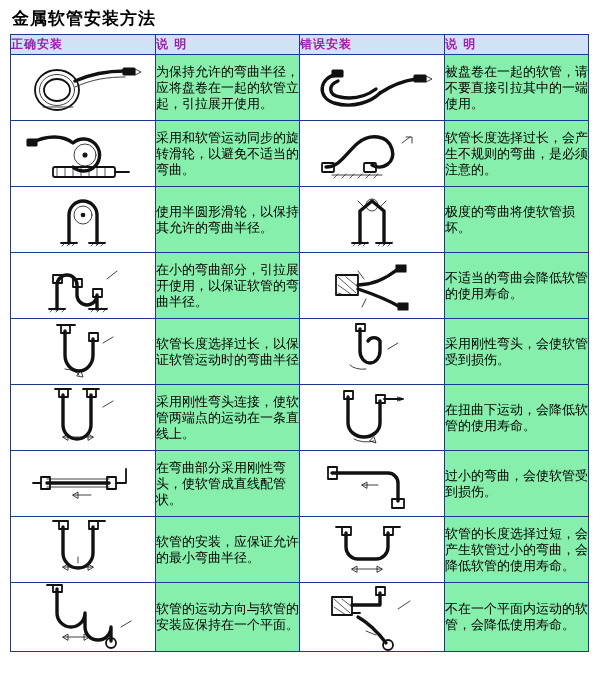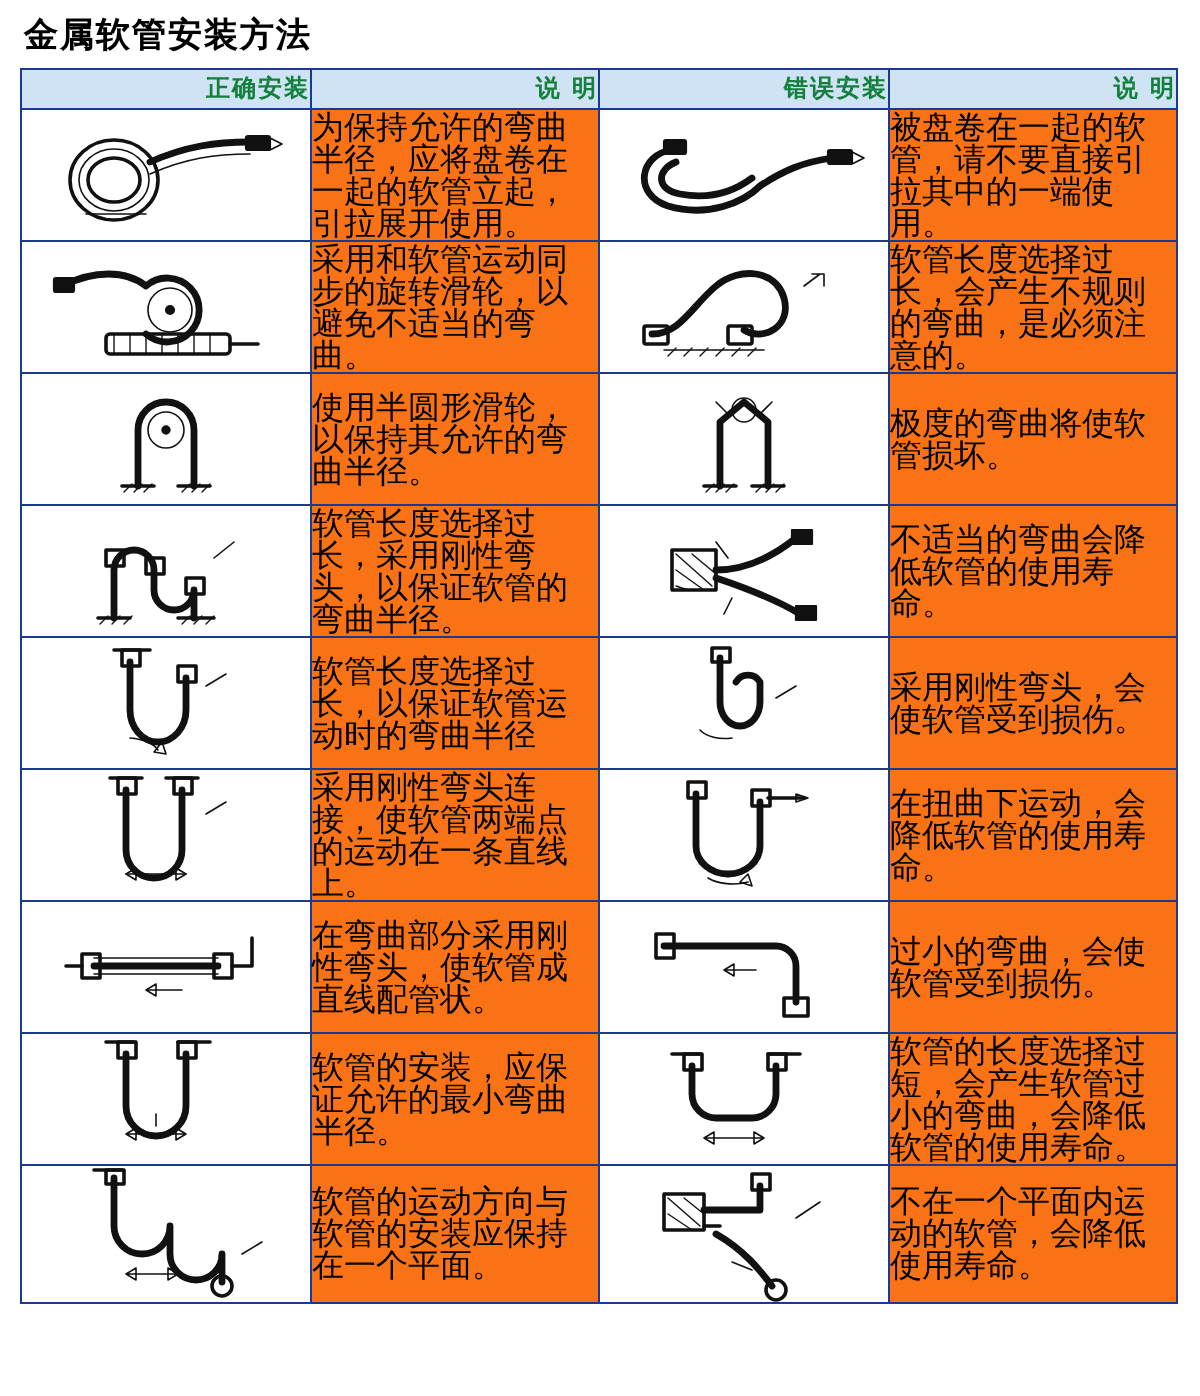--- a/index.html
+++ b/index.html
@@ -34,38 +34,38 @@
     table-layout: fixed;
     border: 1px solid #1a3a8f;
   }
   table.tbl td, table.tbl th {
     border: 1px solid #1a3a8f;
     padding: 0;
     vertical-align: middle;
   }
   thead th {
     background: #cfe3f5;
-    color: #15803d;
+    color: #a21caf;
     font-size: 12px;
     font-weight: bold;
     height: 19px;
-    text-align: right;
+    text-align: left;
     letter-spacing: 1px;
   }
   col.c-img { width: 145px; }
   col.c-txt { width: 144px; }
 
   td.imgcell {
     background: #ffffff;
     text-align: center;
     height: 65px;
   }
   td.txtcell {
-    background: #f97316;
-    font-size: 16px;
+    background: #86efac;
+    font-size: 13px;
     line-height: 16px;
     padding: 3px 6px;
     color: #000;
     text-align: left;
   }
   .sketch {
     display: block;
     margin: 0 auto;
   }
   
@@ -188,21 +188,21 @@
           <svg class="sketch" width="140" height="62" viewBox="0 0 140 62">
             <path class="hose" d="M44 54 L44 30 A 10 10 0 0 1 64 30 L64 40 A 10 10 0 0 0 84 40 L84 54"></path>
             <rect class="med" x="40" y="20" width="9" height="8"></rect>
             <rect class="med" x="60" y="24" width="9" height="8"></rect>
             <rect class="med" x="80" y="34" width="9" height="8"></rect>
             <path class="med" d="M36 54 h16 M76 54 h18"></path>
             <path class="hatch" d="M37 57 l4 -4 M43 57 l4 -4 M49 57 l4 -4 M78 57 l4 -4 M84 57 l4 -4 M90 57 l4 -4"></path>
             <path class="thin" d="M94 24 l10 -8"></path>
           </svg>
         </td>
-        <td class="txtcell">软管长度选择过长，采用刚性弯头，以保证软管的弯曲半径。</td>
+        <td class="txtcell">在小的弯曲部分，引拉展开使用，以保证软管的弯曲半径。</td>
         <td class="imgcell">
           <svg class="sketch" width="140" height="62" viewBox="0 0 140 62">
             <rect class="med" x="34" y="20" width="22" height="20"></rect>
             <path class="hatch" d="M36 22 l18 16 M36 30 l14 10 M36 38 l6 2 M44 22 l12 10"></path>
             <path class="hose" d="M56 30 C 72 30, 86 22, 96 14"></path>
             <path class="hose" d="M56 34 C 74 40, 88 46, 98 52"></path>
             <rect class="fillblack" x="94" y="10" width="10" height="7"></rect>
             <rect class="fillblack" x="96" y="48" width="10" height="7"></rect>
             <path class="thin" d="M62 24 l-6 -8 M64 44 l-4 8"></path>
           </svg>

